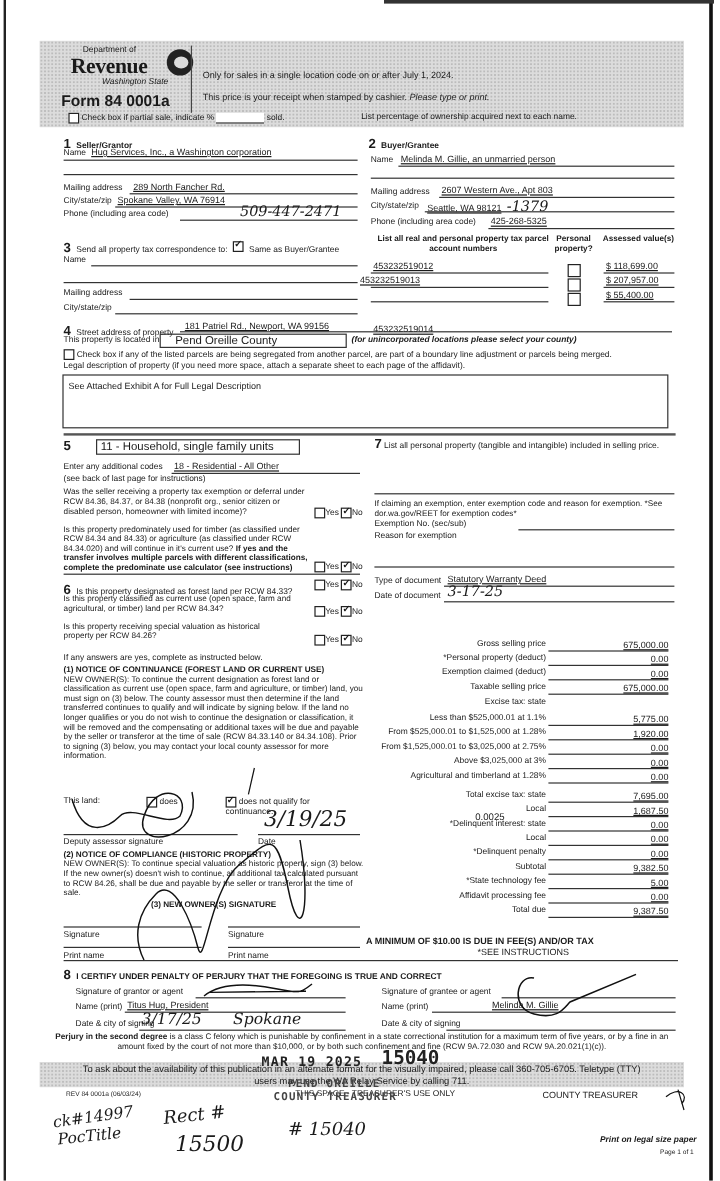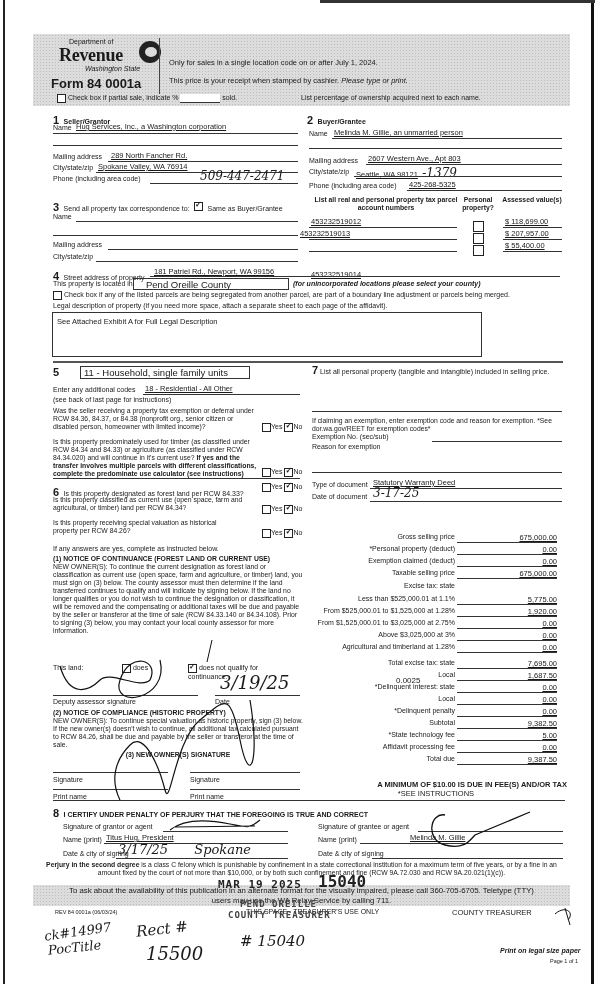--- a/index.html
+++ b/index.html
@@ -25,21 +25,21 @@
   .box{display:inline-block;width:7px;height:7px;border:1px solid #222;vertical-align:middle;background:#fff;position:relative;}
   .box.checked::after{content:"✓";position:absolute;left:0;top:-3px;font-size:8px;font-weight:bold;}
   .abs{position:absolute;}
   .lbl{font-size:7px;white-space:nowrap;}
   .sec-num{font-size:11px;font-weight:bold;}
   .sec-title{font-size:7px;font-weight:bold;}
   .fill{font-size:7.5px;text-decoration:underline;}
   .line{position:absolute;height:1px;background:#333;}
   .hand{font-family:"DejaVu Serif",serif;font-style:italic;}
   .county-box{position:absolute;left:133px;top:278px;width:156px;height:12px;border:1px solid #333;font-size:9.5px;padding-left:12px;box-sizing:border-box;line-height:11px;}
-  .legal-box{position:absolute;left:52px;top:312px;width:430px;height:45px;border:1px solid #333;font-size:7.5px;padding:4px;box-sizing:border-box;}
+  .legal-box{position:absolute;left:52px;top:312px;width:505px;height:45px;border:1px solid #333;font-size:7.5px;padding:4px;box-sizing:border-box;}
   .use-box{position:absolute;left:80px;top:366px;width:170px;height:13px;border:1px solid #333;font-size:9.5px;padding-left:3px;box-sizing:border-box;line-height:12px;}
   .q{font-size:6.8px;line-height:8px;}
   .yn{font-size:7px;white-space:nowrap;}
   .right-tbl .row{position:absolute;left:305px;width:260px;height:12px;}
   .right-tbl .rl{position:absolute;right:110px;font-size:7px;text-align:right;white-space:nowrap;}
   .right-tbl .rline{position:absolute;right:8px;width:100px;top:9px;height:1px;background:#333;}
   .right-tbl .rv{position:absolute;right:8px;font-size:7.5px;text-decoration:underline;}
   .footer-shade{position:absolute;left:33px;top:885px;width:537px;height:21px;}
   .footer-text{position:absolute;left:33px;width:537px;text-align:center;font-size:8px;}
   .stamp{position:absolute;font-family:"DejaVu Sans Mono",monospace;font-weight:bold;color:#222;}
@@ -345,21 +345,21 @@
         <span class="rline"></span>
         <span class="rv">0.00</span>
     </div>
     <div class="row" style="top: 755px;">
       <span class="rl">Total due</span>
         <span class="rline"></span>
         <span class="rv">9,387.50</span>
     </div>
   </div>
 <div class="abs" style="left:396px;top:676px;font-size:8px;">0.0025</div>
-<div class="abs" style="left:305px;top:780px;width:262px;text-align:right;font-size:7.5px;font-weight:bold;">A MINIMUM OF $10.00 IS DUE IN FEE(S) AND/OR TAX</div>
+<div class="abs" style="left:305px;top:780px;width:262px;text-align:left;font-size:7.5px;font-weight:bold;">A MINIMUM OF $10.00 IS DUE IN FEE(S) AND/OR TAX</div>
 <div class="abs" style="left:305px;top:789px;width:262px;text-align:center;font-size:7.5px;">*SEE INSTRUCTIONS</div>
 <div class="line" style="left:53px;top:800px;width:512px;"></div>
 
 <div class="abs" style="left:53px;top:803px;">
   <span class="sec-num">8</span>
   <span class="sec-title">I CERTIFY UNDER PENALTY OF PERJURY THAT THE FOREGOING IS TRUE AND CORRECT</span>
 </div>
 <div class="abs lbl" style="left:63px;top:823px;">Signature of grantor or agent</div>
 <div class="line" style="left:163px;top:831px;width:125px;"></div>
 <div class="abs lbl" style="left:63px;top:836px;">Name (print)</div>

